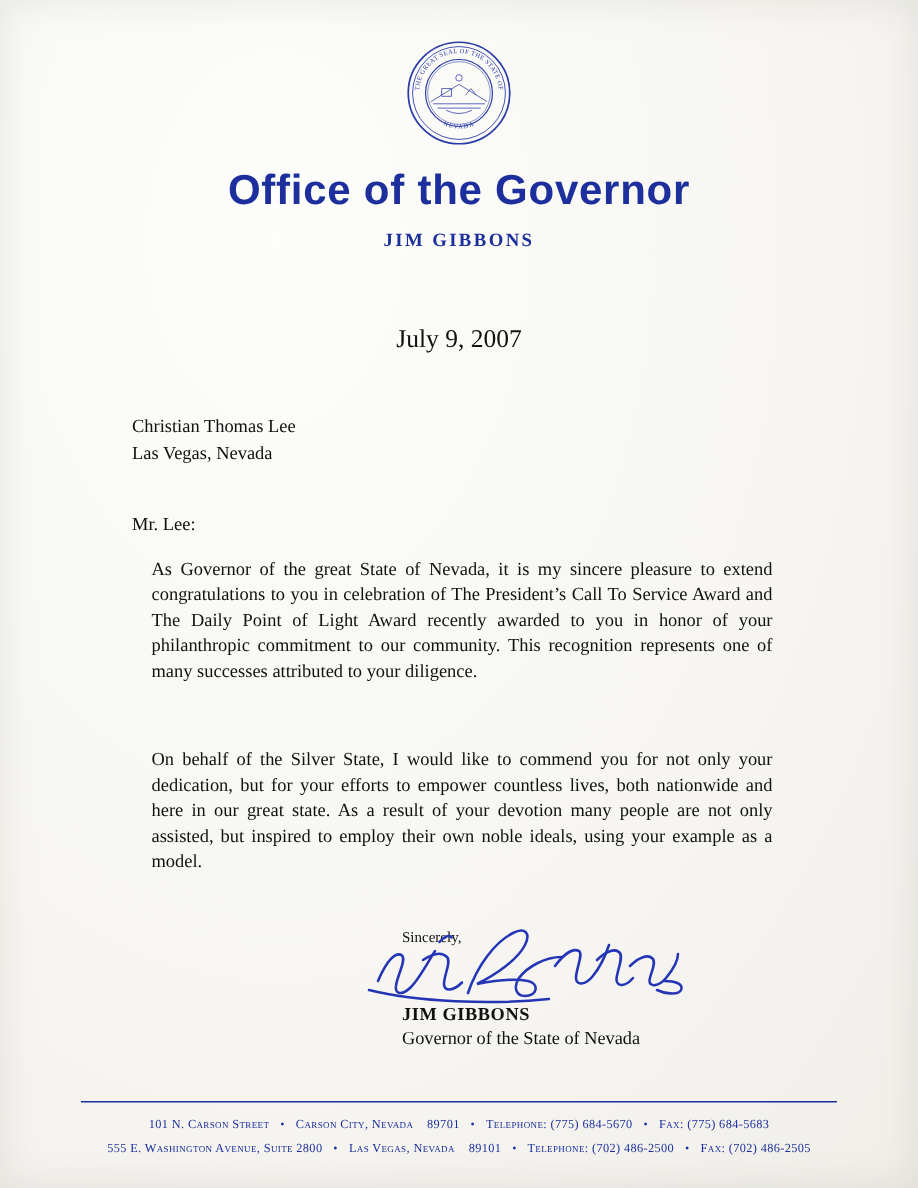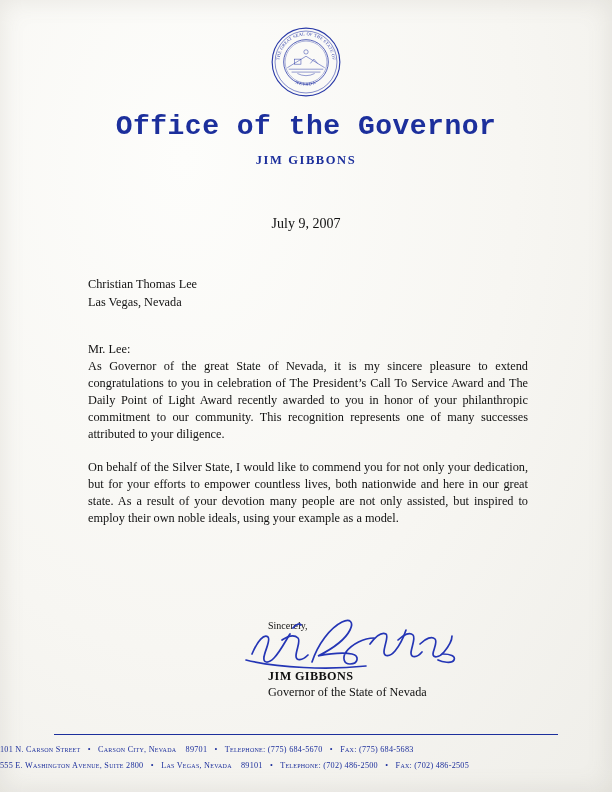--- a/index.html
+++ b/index.html
@@ -45,21 +45,21 @@
 
   .letterhead {
     position: absolute;
     top: 112px;
     left: 0;
     right: 0;
     text-align: center;
     color: #1f2f9e;
   }
   .office-title {
-    font-family: Liberation Mono, monospace;
+    font-family: Liberation Sans, sans-serif;
     font-size: 28px;
     letter-spacing: 0.5px;
     font-weight: 700;
     color: #1c2f9c;
     line-height: 1.1;
   }
   .gov-name {
     margin-top: 10px;
     font-family: "Liberation Serif", serif;
     font-size: 12.5px;
@@ -73,41 +73,41 @@
     letter-spacing: 1.4px;
     color: #1c2f9c;
   }
 
   .date {
     position: absolute;
     top: 216px;
     left: 0;
     right: 0;
     text-align: center;
-    font-size: 14px;
+    font-size: 17px;
     color: #111;
   }
 
   .body-block {
     position: absolute;
     left: 88px;
     right: 84px;
     top: 276px;
     color: #111;
     font-size: 12.3px;
     line-height: 1.38;
   }
   .addressee div {
     line-height: 1.45;
   }
   .salutation {
     margin-top: 29px;
   }
   p.para {
-    margin: 0;
+    margin: 13px;
     text-align: justify;
     text-justify: inter-word;
     text-indent: 0;
   }
   .para-spacer {
     height: 17px;
   }
   .first-para {
     margin-top: 22px;
   }
@@ -138,21 +138,21 @@
   .sign-name {
     font-weight: 700;
     letter-spacing: 0.4px;
   }
 
   .footer {
     position: absolute;
     left: 0;
     right: 0;
     bottom: 18px;
-    text-align: left;
+    text-align: center;
     color: #1c2f9c;
   }
   .footer hr {
     border: none;
     border-top: 1.1px solid #1c2f9c;
     margin: 0 54px 7px 54px;
   }
   .footer-line {
     font-size: 8.2px;
     letter-spacing: 0.25px;

